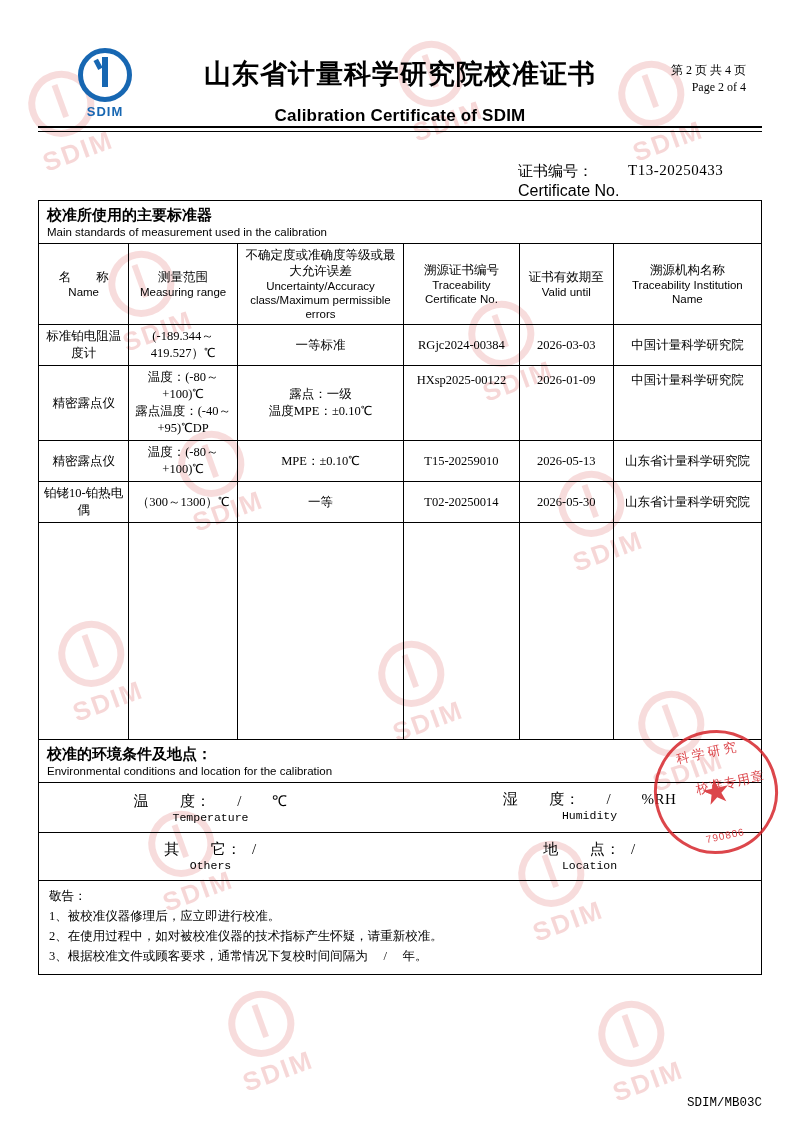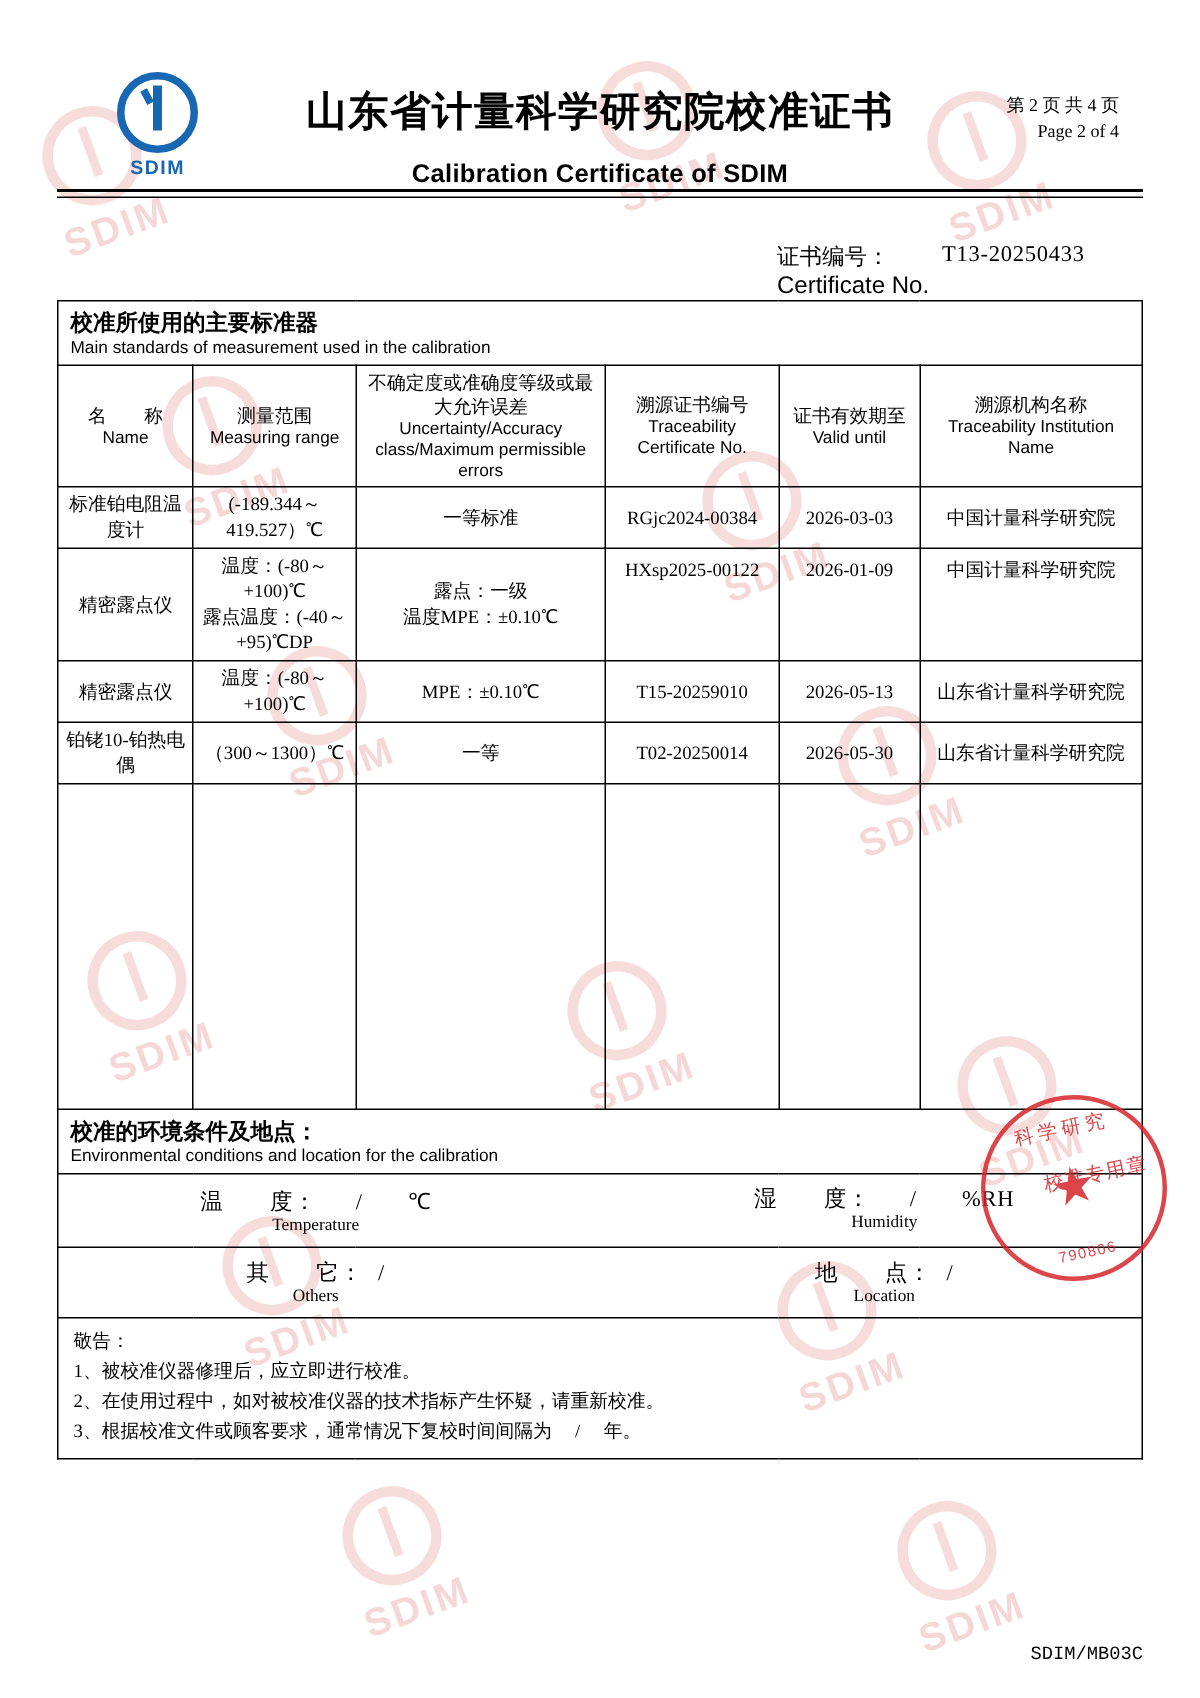--- a/index.html
+++ b/index.html
@@ -218,21 +218,21 @@
   .kv-half {
     width: 50%;
     box-sizing: border-box;
     padding: 4px 8px 5px 8px;
   }
   .kv-cn {
     font-size: 15px;
     letter-spacing: .5px;
   }
   .kv-en {
-    font-family: Liberation Serif, serif;
+    font-family: Liberation Mono, monospace;
     font-size: 11.5px;
     margin-top: 0px;
   }
 
   .recep .line1 {
     font-size: 15px;
     padding: 4px 8px 0 8px;
   }
   .recep .line1 span { margin-right: 4px; }
   .recep .line2 {

